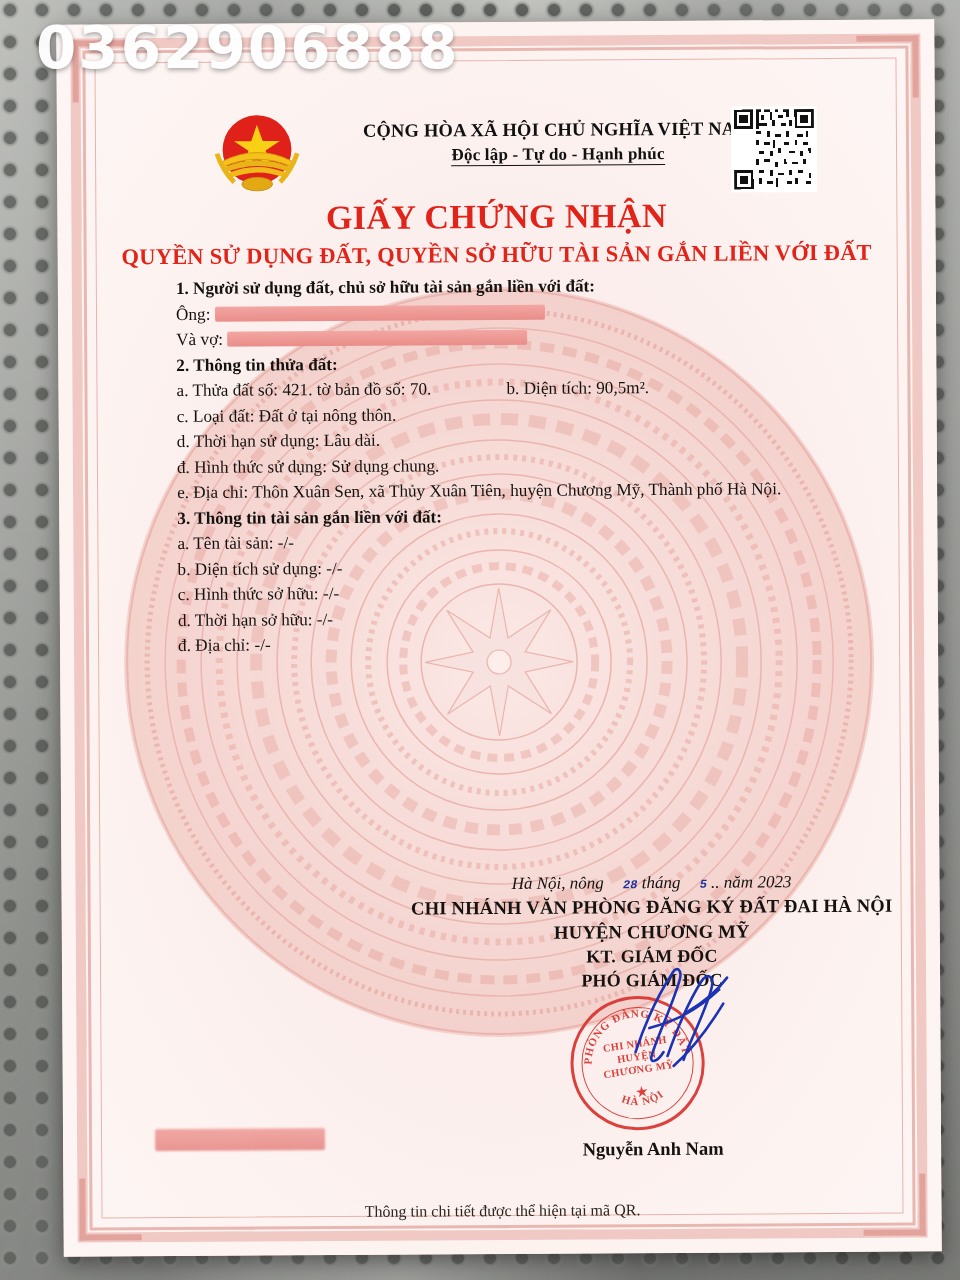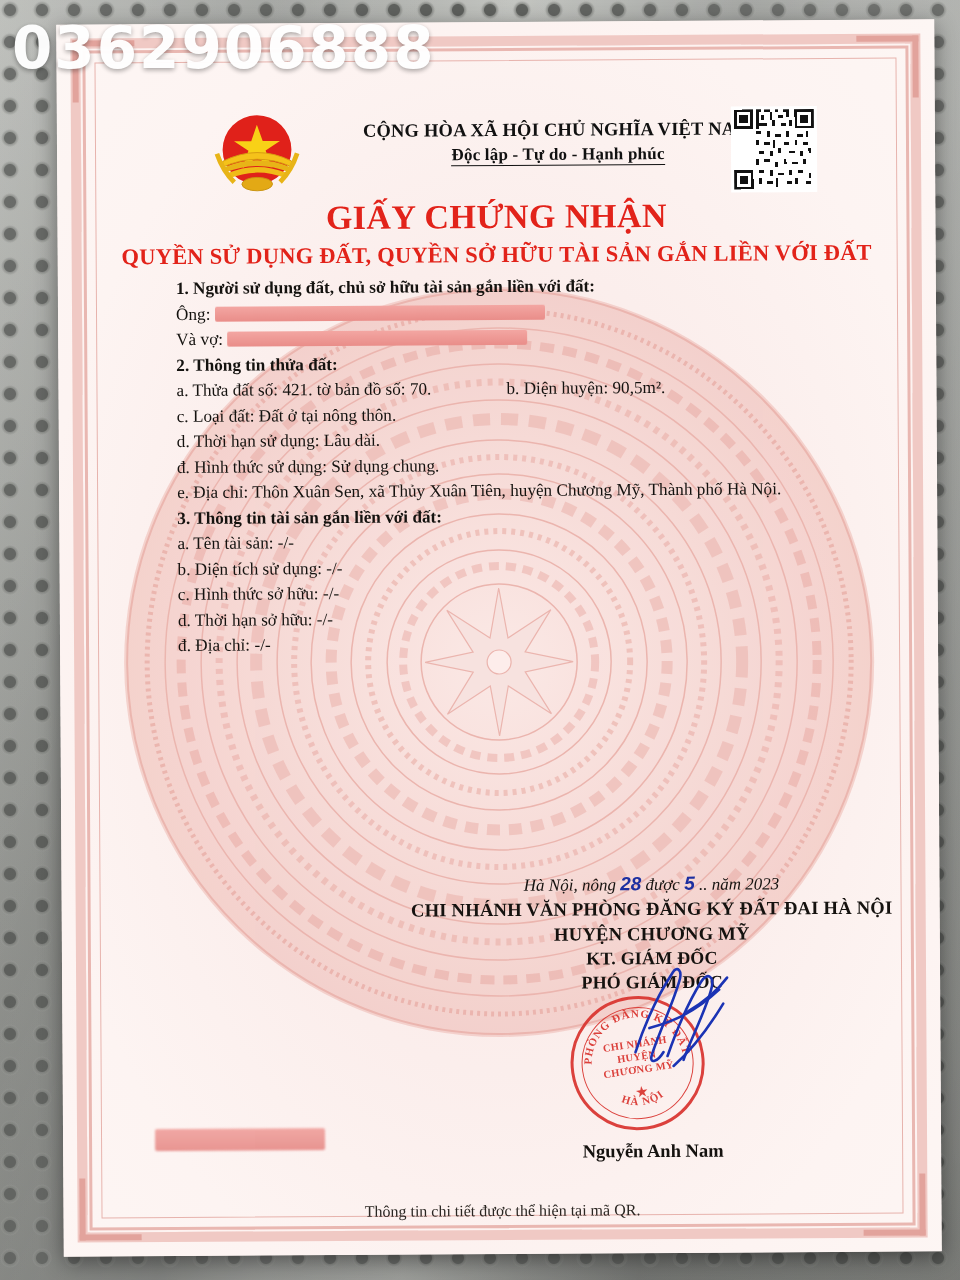--- a/index.html
+++ b/index.html
@@ -108,21 +108,21 @@
     filter:blur(0.4px);
   }
   .redact.r1{width:330px;}
   .redact.r2{width:300px;}
 
   
   #sign{
     position:absolute;left:330px;top:852px;width:520px;text-align:center;color:#15120f;
   }
   #sign .place{font-size:17px;font-style:italic;}
-  #sign .place .hw{font-family:Liberation Sans, sans-serif;font-style:italic;color:#1c2fa0;font-size:19px;font-weight:bold;}
+  #sign .place .hw{font-family:Liberation Mono, monospace;font-style:italic;color:#1c2fa0;font-size:12px;font-weight:bold;margin-left:15px;}
   #sign .l{font-size:18.6px;font-weight:bold;letter-spacing:.2px;margin-top:3px;}
   #sign .l.sm{font-size:18px;}
   #sign .name{font-size:18.5px;font-weight:bold;margin-top:148px;}
 
   
   #seal{
     position:absolute;left:508px;top:975px;width:128px;height:128px;
     border:3px solid #d9332e;border-radius:50%;
     color:#d9332e;transform:rotate(-8deg);opacity:.92;
   }
@@ -146,21 +146,21 @@
     background:linear-gradient(180deg,#f0a09c,#e68b87);filter:blur(1px);opacity:.9;
   }
 
   #footnote{
     position:absolute;left:0;right:0;top:1180px;text-align:center;
     font-size:16px;color:#2a2622;
   }
 
   
   #phone{
-    position:absolute;left:12px;top:14px;
+    position:absolute;left:36px;top:14px;
     font-family:"DejaVu Sans", sans-serif;
     font-size:58px;font-weight:bold;color:#ffffff;letter-spacing:2px;
     text-shadow:0 2px 5px rgba(0,0,0,.35);
     opacity:.97;
   }
 </style>
 </head>
 <body>
 
 <div id="bg"></div>
@@ -299,39 +299,39 @@
       <span>Ông:</span>
       <span class="redact r1"></span>
     </div>
     <div class="row">
       <span>Và vợ:</span>
       <span class="redact r2"></span>
     </div>
     <div class="sec">2. Thông tin thửa đất:</div>
     <div class="twocol">
       <div class="a">a. Thửa đất số: 421.    tờ bản đồ số: 70.</div>
-      <div>b. Diện huyện: 90,5m².</div>
+      <div>b. Diện tích: 90,5m².</div>
     </div>
     <div>c. Loại đất: Đất ở tại nông thôn.</div>
     <div>d. Thời hạn sử dụng: Lâu dài.</div>
     <div>đ. Hình thức sử dụng: Sử dụng chung.</div>
     <div>e. Địa chỉ: Thôn Xuân Sen, xã Thủy Xuân Tiên, huyện Chương Mỹ, Thành phố Hà Nội.</div>
     <div class="sec">3. Thông tin tài sản gắn liền với đất:</div>
     <div>a. Tên tài sản: -/-</div>
     <div>b. Diện tích sử dụng: -/-</div>
     <div>c. Hình thức sở hữu: -/-</div>
     <div>d. Thời hạn sở hữu: -/-</div>
     <div>đ. Địa chỉ: -/-</div>
   </div>
 
   <div id="sign">
     <div class="place">
       <span>Hà Nội, nông</span>
       <span class="hw">28</span>
-      <span>được</span>
+      <span>tháng</span>
       <span class="hw">5</span>
       <span>.. năm 2023</span>
     </div>
     <div class="l">CHI NHÁNH VĂN PHÒNG ĐĂNG KÝ ĐẤT ĐAI HÀ NỘI</div>
     <div class="l">HUYỆN CHƯƠNG MỸ</div>
     <div class="l sm">KT. GIÁM ĐỐC</div>
     <div class="l sm">PHÓ GIÁM ĐỐC</div>
     <div class="name">Nguyễn Anh Nam</div>
   </div>
 

